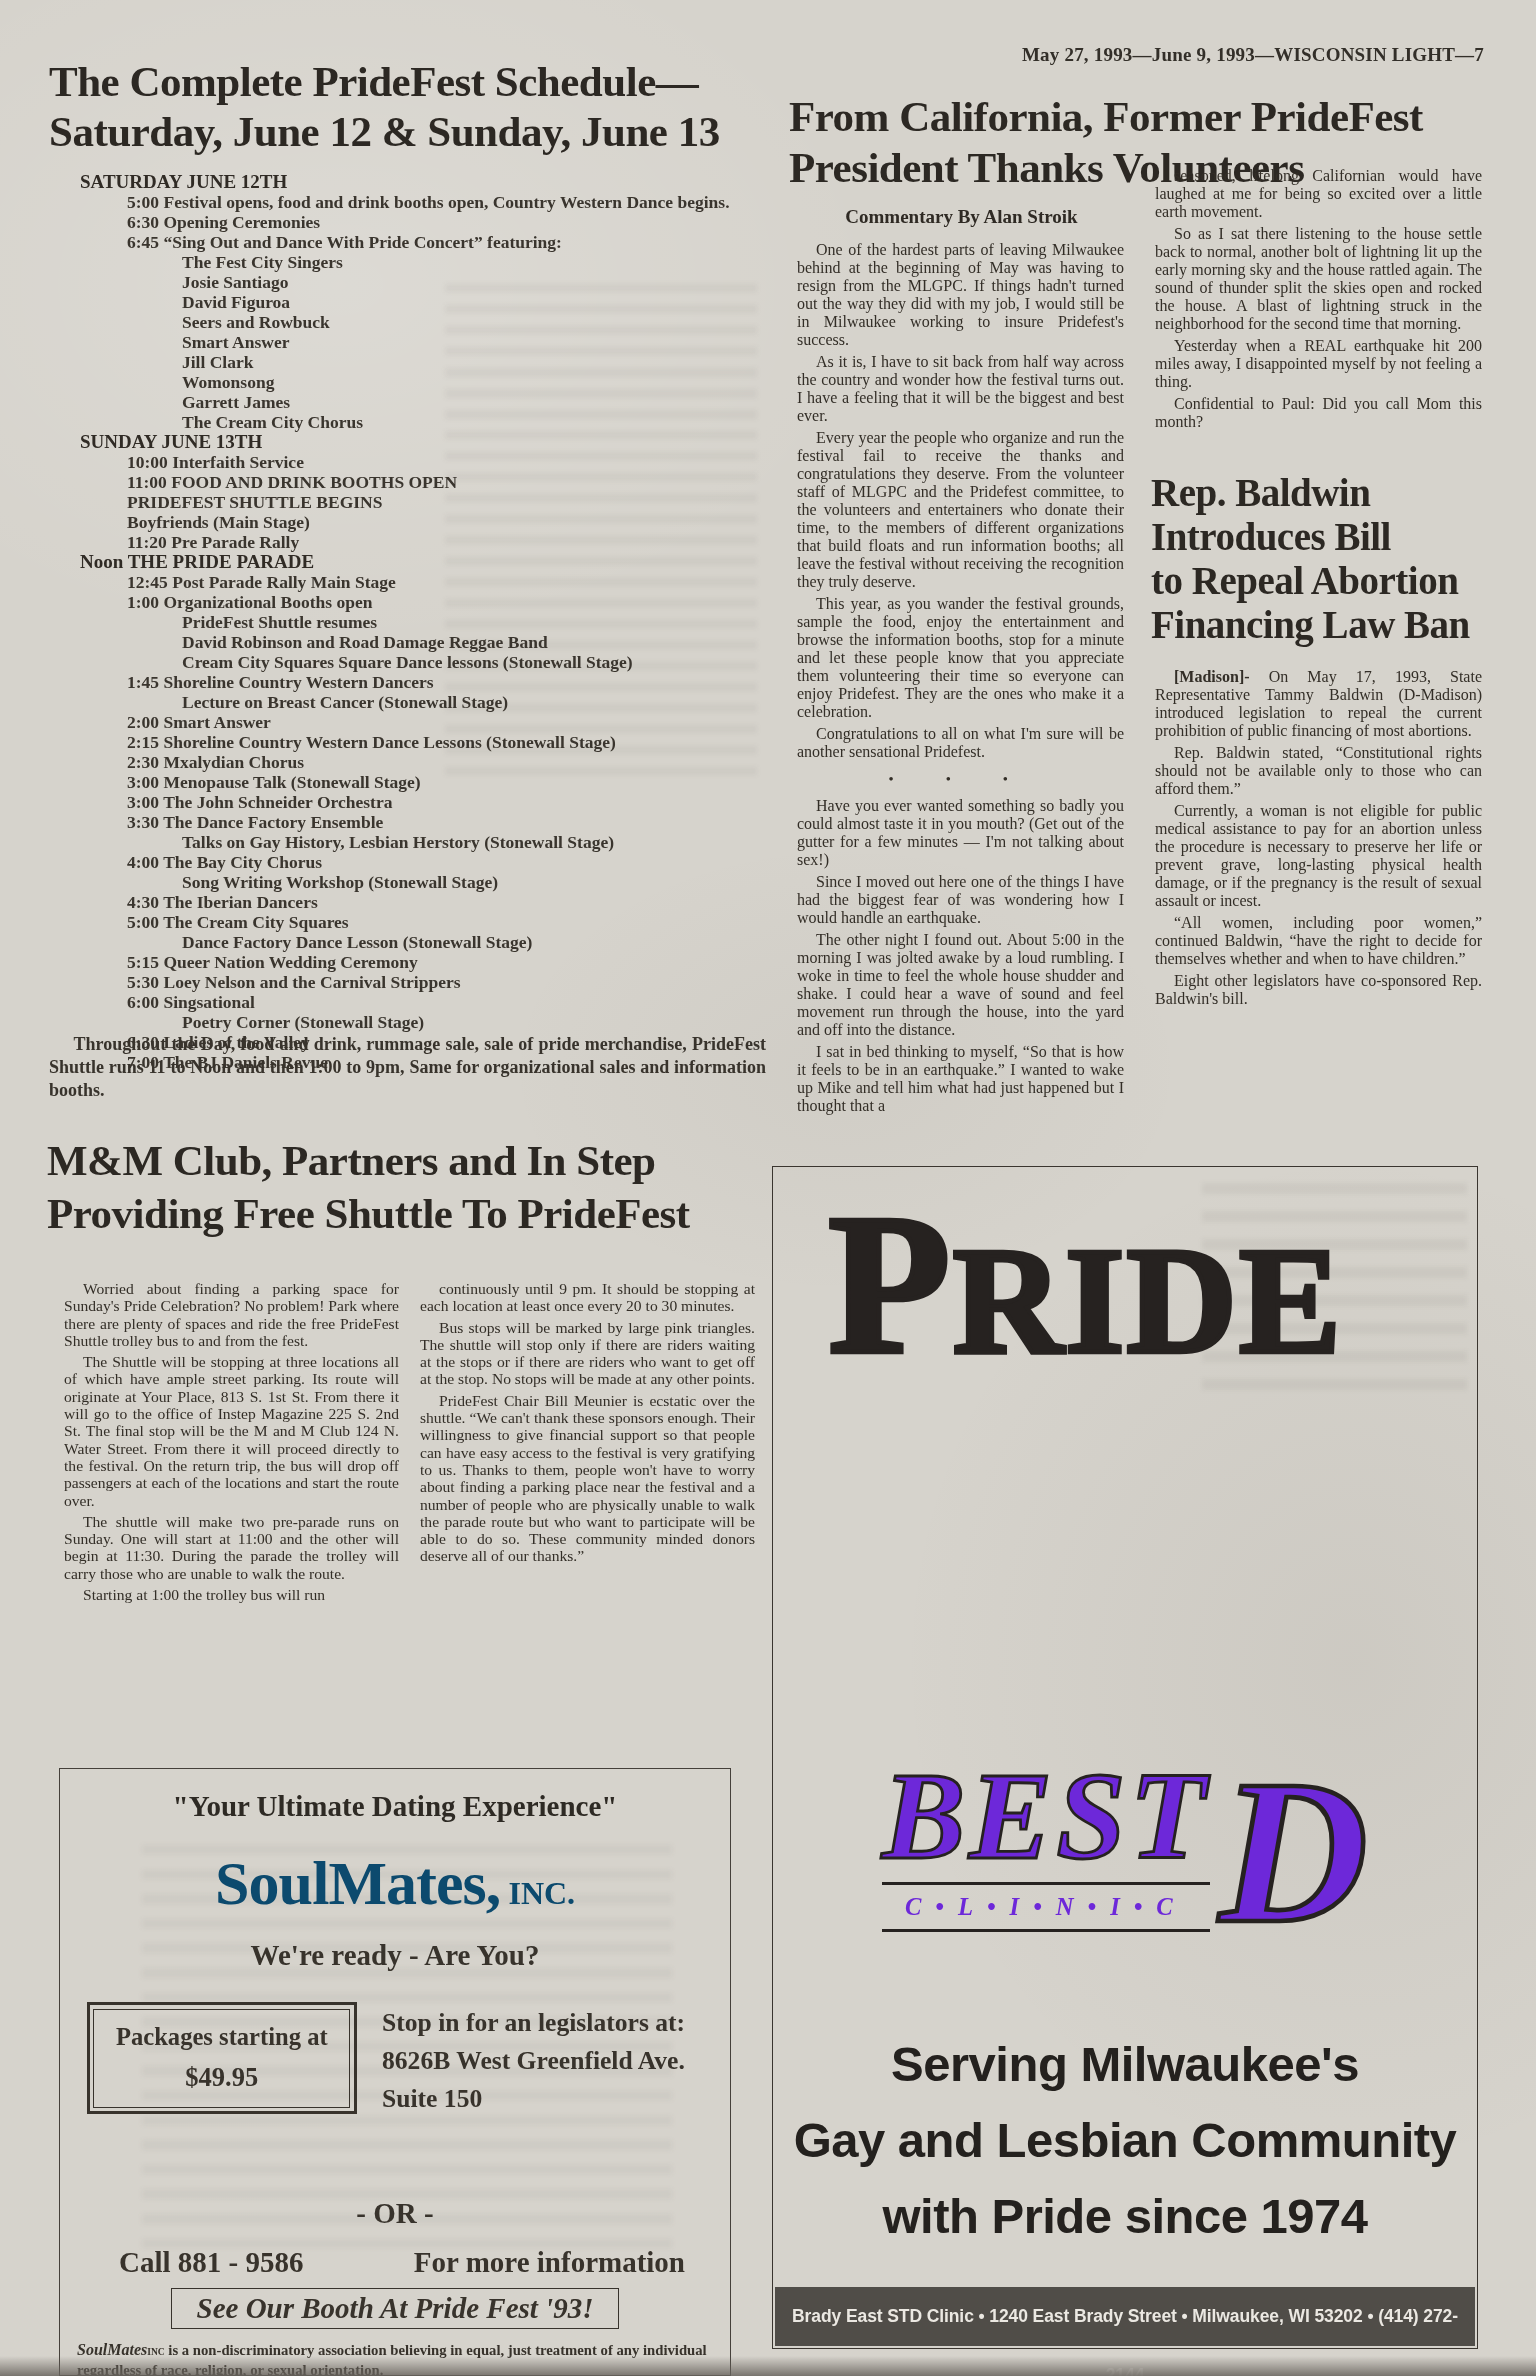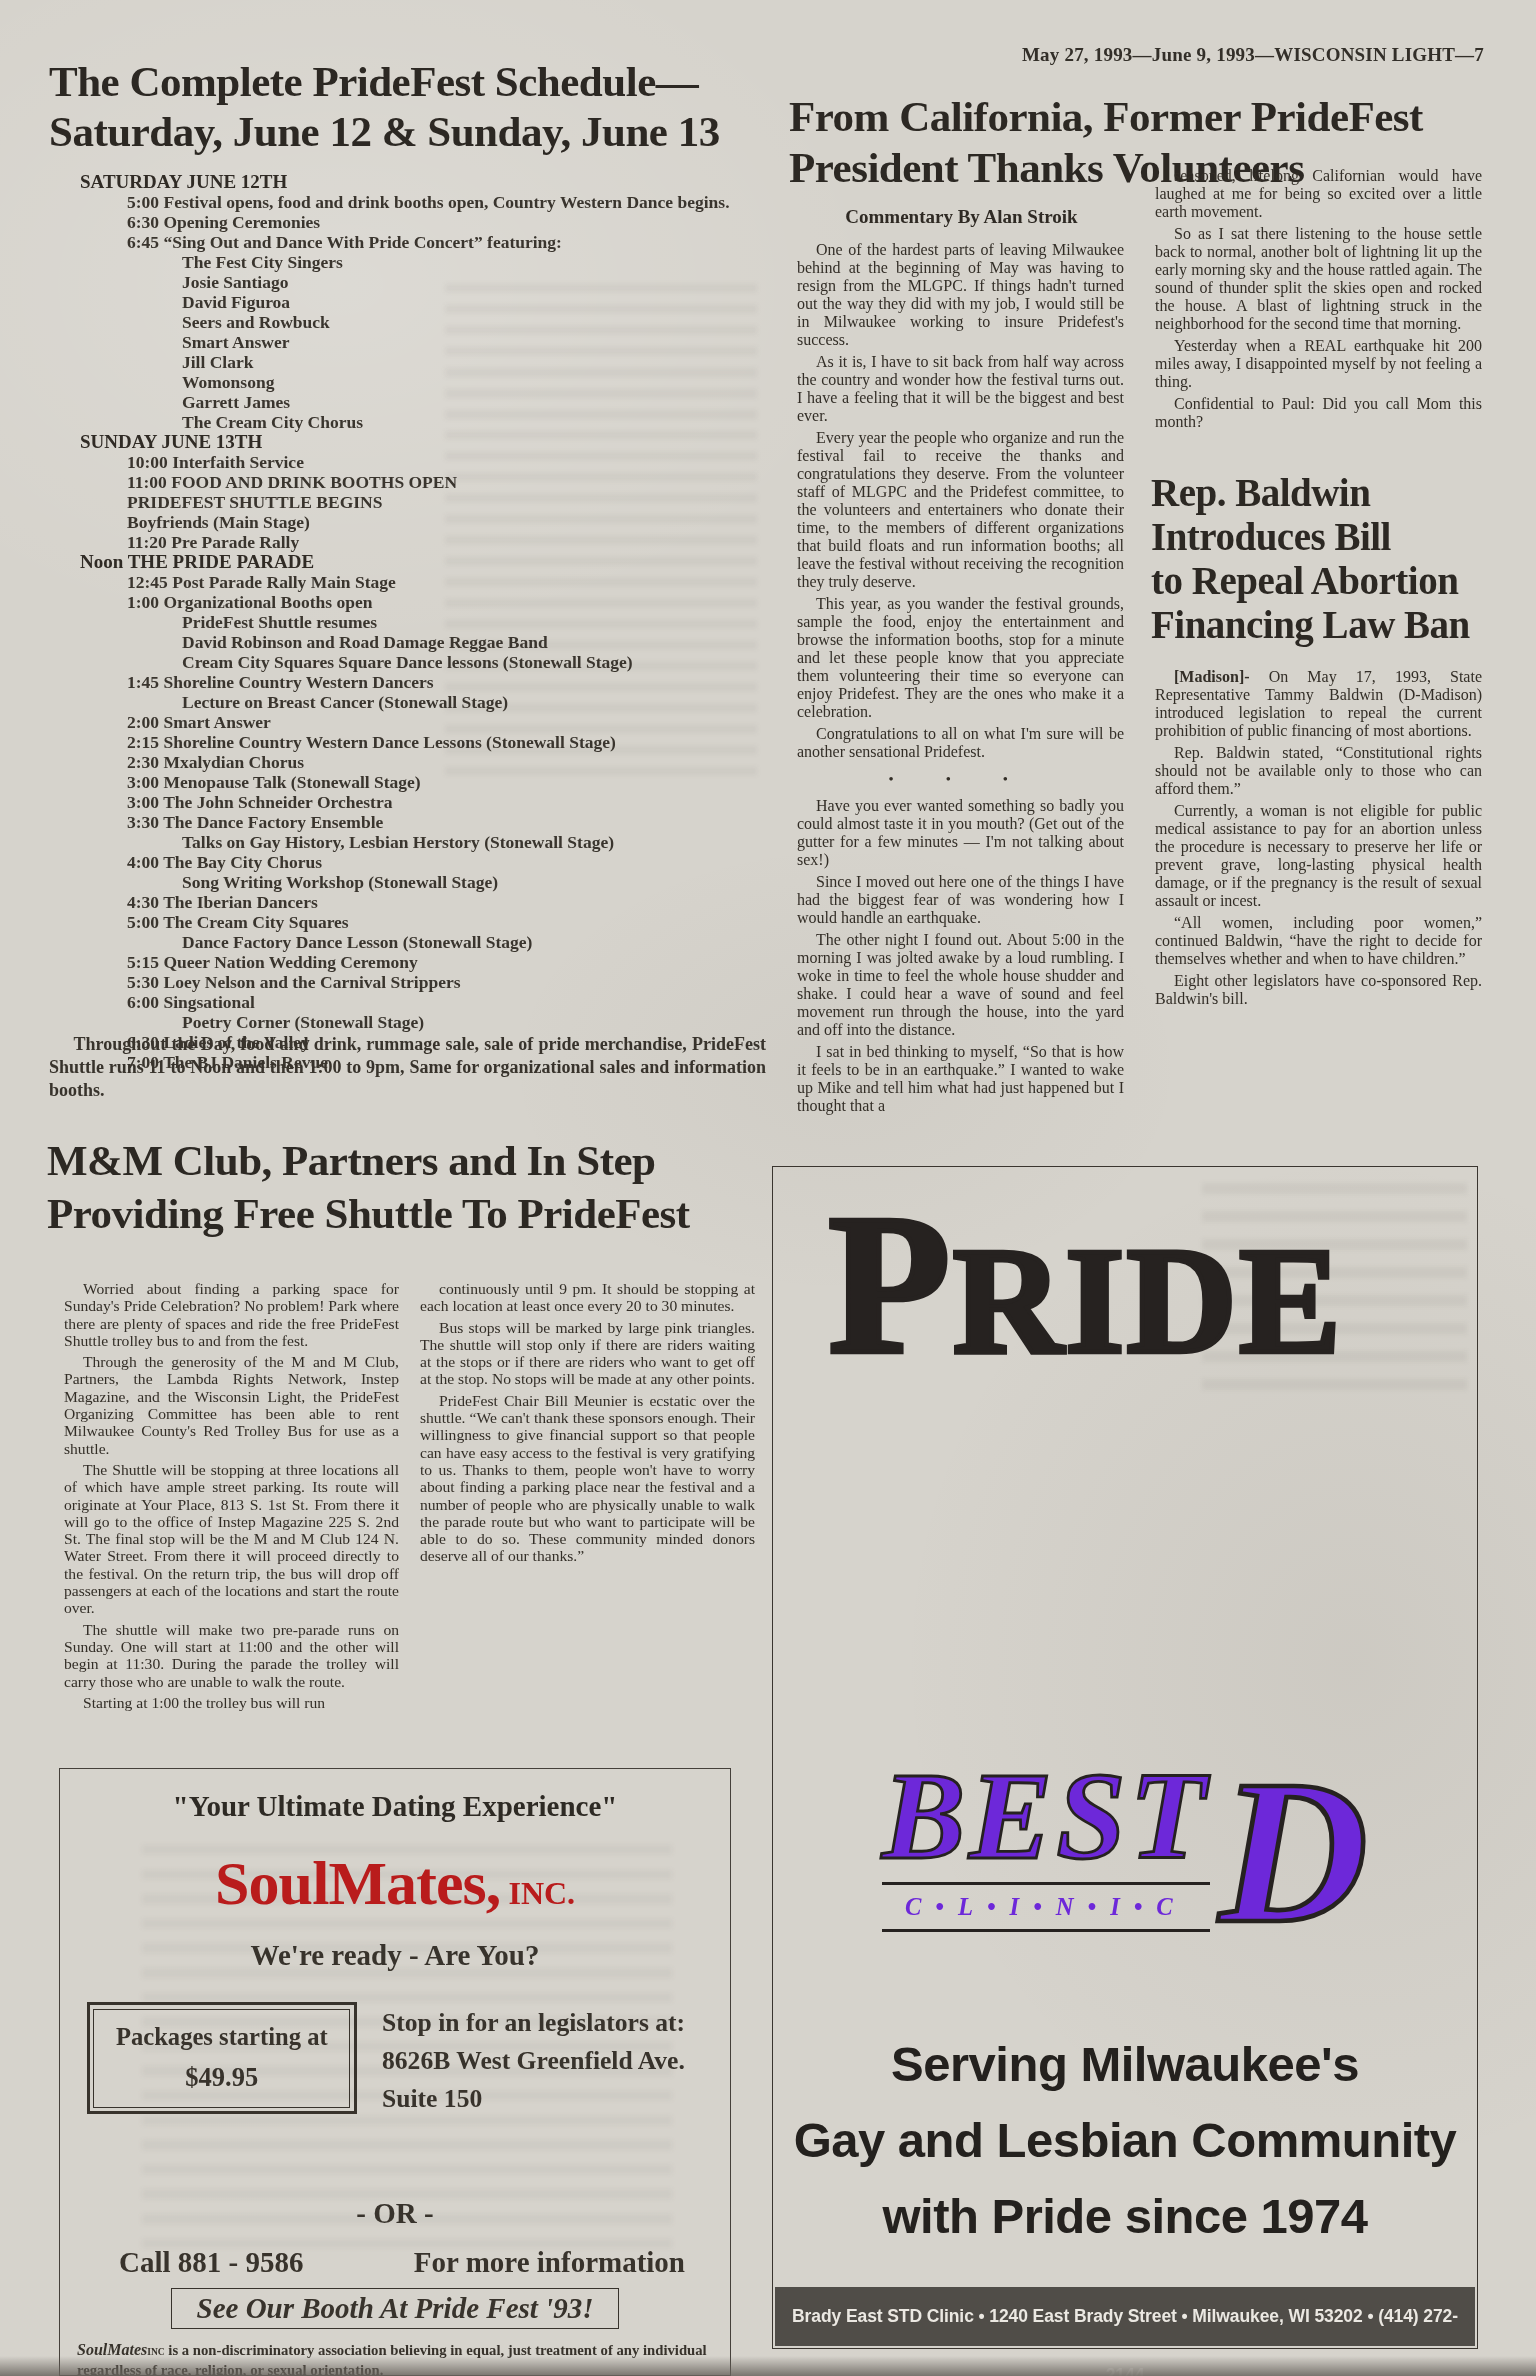--- a/index.html
+++ b/index.html
@@ -50,21 +50,21 @@
   .baldwin-body{left:1151px;top:664px;width:335px;}
 
   .mm-col1{left:60px;top:1276px;width:343px;font-size:15.6px;line-height:17.3px;}
   .mm-col2{left:416px;top:1276px;width:343px;font-size:15.6px;line-height:17.3px;}
 
   
   .sm-box{position:absolute;left:59px;top:1768px;width:670px;height:606px;
     border:1.9px solid #45403a;}
   .sm-quote{position:absolute;left:0;top:21px;width:100%;text-align:center;
     font-size:29px;font-weight:bold;color:#2e2a24;}
-  .sm-brand{position:absolute;left:0;top:79px;width:100%;text-align:center;color:#b91c1c;}
+  .sm-brand{position:absolute;left:0;top:79px;width:100%;text-align:center;color:#0c4a6e;}
   .sm-brand .big{font-size:62px;font-weight:bold;letter-spacing:-0.9px;}
   .sm-brand .inc{font-size:32px;font-weight:bold;}
   .sm-ready{position:absolute;left:0;top:170px;width:100%;text-align:center;
     font-size:29px;font-weight:bold;}
   .pk-outer{position:absolute;left:26.5px;top:233px;width:257px;border:3.8px solid #38332c;padding:3.8px;}
   .pk-inner{border:1.9px solid #38332c;padding:13.2px 5.7px;text-align:center;font-weight:bold;}
   .pk-l1{font-size:24.6px;}
   .pk-l2{font-size:26.5px;margin-top:11.4px;}
   .sm-appt{position:absolute;left:322px;top:235px;width:331px;font-size:25.6px;
     font-weight:bold;line-height:38px;}
@@ -213,21 +213,20 @@
       <p>“All women, including poor women,” continued Baldwin, “have the right to decide for themselves whether and when to have children.”</p>
       <p>Eight other legislators have co-sponsored Rep. Baldwin's bill.</p>
     </div>
 
   <div class="headline mm-headline">
     <div class="hl">M&amp;M Club, Partners and In Step</div>
     <div class="hl">Providing Free Shuttle To PrideFest</div>
   </div>
   <div class="bodycol mm-col1">
       <p>Worried about finding a parking space for Sunday's Pride Celebration? No problem! Park where there are plenty of spaces and ride the free PrideFest Shuttle trolley bus to and from the fest.</p>
-      <p>Through the generosity of the M and M Club, Partners, the Lambda Rights Network, Instep Magazine, and the Wisconsin Light, the PrideFest Organizing Committee has been able to rent Milwaukee County's Red Trolley Bus for use as a shuttle.</p>
       <p>The Shuttle will be stopping at three locations all of which have ample street parking. Its route will originate at Your Place, 813 S. 1st St. From there it will go to the office of Instep Magazine 225 S. 2nd St. The final stop will be the M and M Club 124 N. Water Street. From there it will proceed directly to the festival. On the return trip, the bus will drop off passengers at each of the locations and start the route over.</p>
       <p>The shuttle will make two pre-parade runs on Sunday. One will start at 11:00 and the other will begin at 11:30. During the parade the trolley will carry those who are unable to walk the route.</p>
       <p>Starting at 1:00 the trolley bus will run</p>
     </div>
   <div class="bodycol mm-col2">
       <p>continuously until 9 pm. It should be stopping at each location at least once every 20 to 30 minutes.</p>
       <p>Bus stops will be marked by large pink triangles. The shuttle will stop only if there are riders waiting at the stops or if there are riders who want to get off at the stop. No stops will be made at any other points.</p>
       <p>PrideFest Chair Bill Meunier is ecstatic over the shuttle. “We can't thank these sponsors enough. Their willingness to give financial support so that people can have easy access to the festival is very gratifying to us. Thanks to them, people won't have to worry about finding a parking place near the festival and a number of people who are physically unable to walk the parade route but who want to participate will be able to do so. These community minded donors deserve all of our thanks.”</p>
     </div>
 

